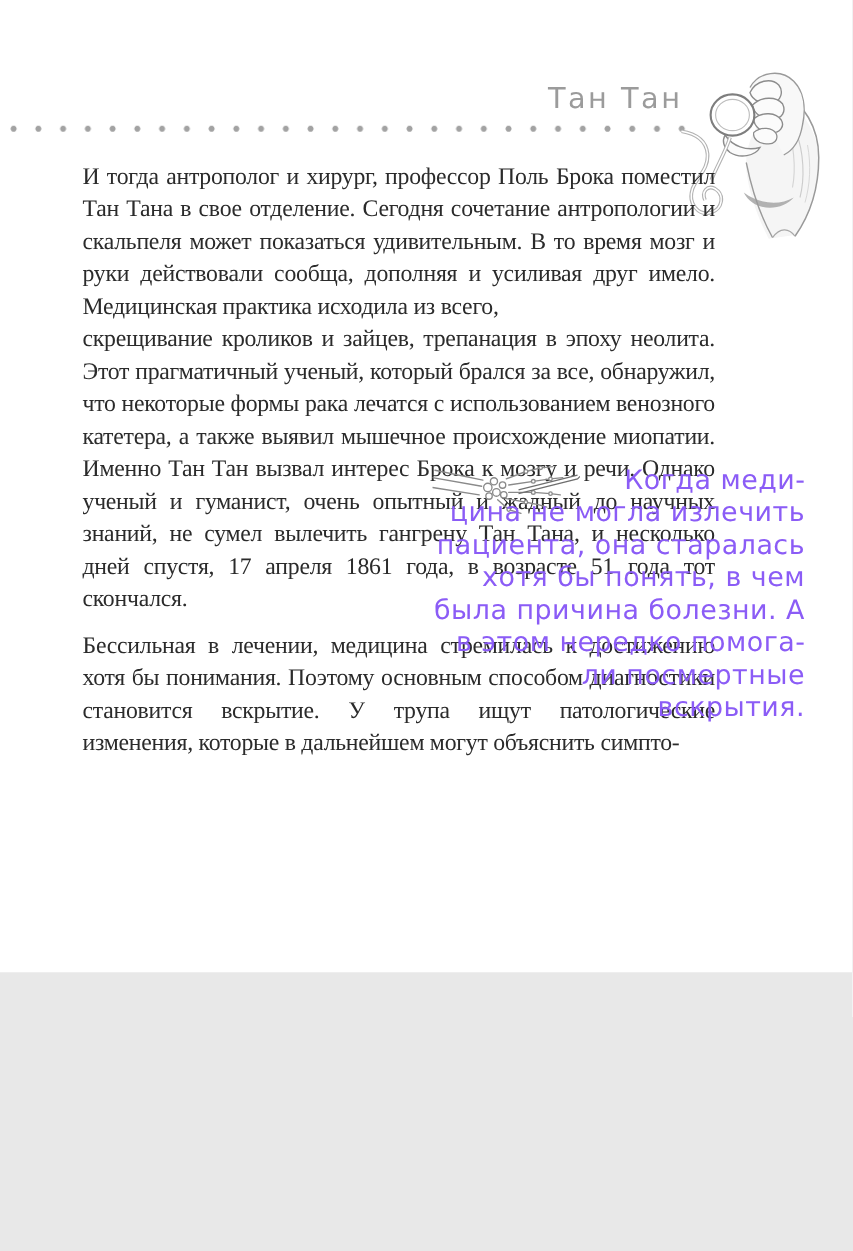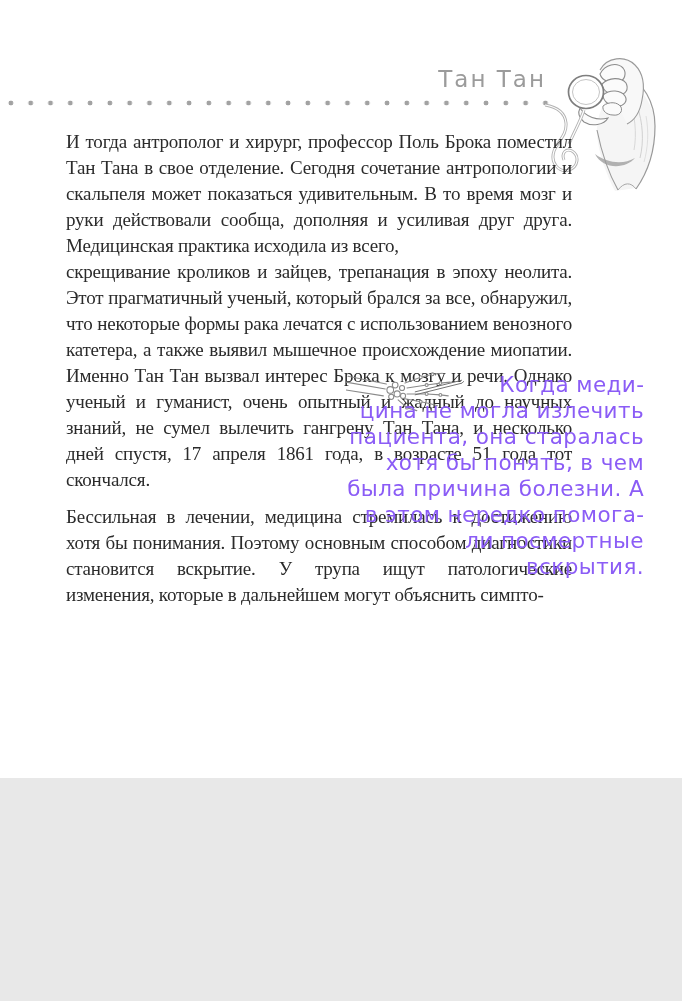--- a/index.html
+++ b/index.html
@@ -93,21 +93,21 @@
     <path d="M0,55 C12,57 20,63 21,73 C22,85 13,91 9,101 C5,113 14,123 24,120 C33,117 35,106 27,101 C21,98 16,103 19,110" fill="none" stroke="#b3b3b3" stroke-width="3"></path>
     <path d="M0,55 C12,57 20,63 21,73 C22,85 13,91 9,101 C5,113 14,123 24,120 C33,117 35,106 27,101 C21,98 16,103 19,110" fill="none" stroke="#ffffff" stroke-width="1.2"></path>
     <path d="M39,60 C36,70 30,80 24,94" fill="none" stroke="#b3b3b3" stroke-width="3"></path>
     <path d="M39,60 C36,70 30,80 24,94" fill="none" stroke="#ffffff" stroke-width="1.2"></path>
 
     <ellipse cx="41" cy="42" rx="17.5" ry="16.5" fill="#ffffff" stroke="#7e7e7e" stroke-width="1.7"></ellipse>
     <ellipse cx="41" cy="42" rx="13.5" ry="12.5" fill="none" stroke="#bdbdbd" stroke-width="0.9"></ellipse>
   </svg>
 
   <div class="text-column">
-    <p>И тогда антрополог и хирург, профессор Поль Брока по­местил Тан Тана в свое отделение. Сегодня сочетание ан­тропологии и скальпеля может показаться удивительным. В то время мозг и руки действовали сообща, дополняя и уси­ливая друг друга. Медицинская практика исходила из всего,</p>
+    <p>И тогда антрополог и хирург, профессор Поль Брока по­местил Тан Тана в свое отделение. Сегодня сочетание ан­тропологии и скальпеля может показаться удивительным. В то время мозг и руки действовали сообща, дополняя и уси­ливая друг имело. Медицинская практика исходила из всего,</p>
     <p class="p3full">скрещивание кроликов и зайцев, трепанация в эпоху нео­лита. Этот прагматичный ученый, который брался за все, обнаружил, что некоторые формы рака лечатся с исполь­зованием венозного катетера, а также выявил мышечное происхождение миопатии. Именно Тан Тан вызвал интерес Брока к мозгу и речи. Однако ученый и гуманист, очень опыт­ный и жадный до научных знаний, не сумел вылечить гангре­ну Тан Тана, и несколько дней спустя, 17 апреля 1861 года, в возрасте 51 года тот скончался.</p>
     <p>Бессильная в лечении, медицина стремилась к достижению хотя бы понимания. Поэтому основным способом диагно­стики становится вскрытие. У трупа ищут патологические изменения, которые в дальнейшем могут объяснить симпто-</p>
   </div>
 
   <div class="pull-quote">
     <span class="skeletal-hand-float">
       <svg width="118" height="46" viewBox="0 0 120 46" xmlns="http://www.w3.org/2000/svg">
         <g fill="none" stroke="#8a8a8a" stroke-width="1.1" stroke-linecap="round">
           <path d="M0,16 L40,23"></path>
           <path d="M0,24 L38,30"></path>

